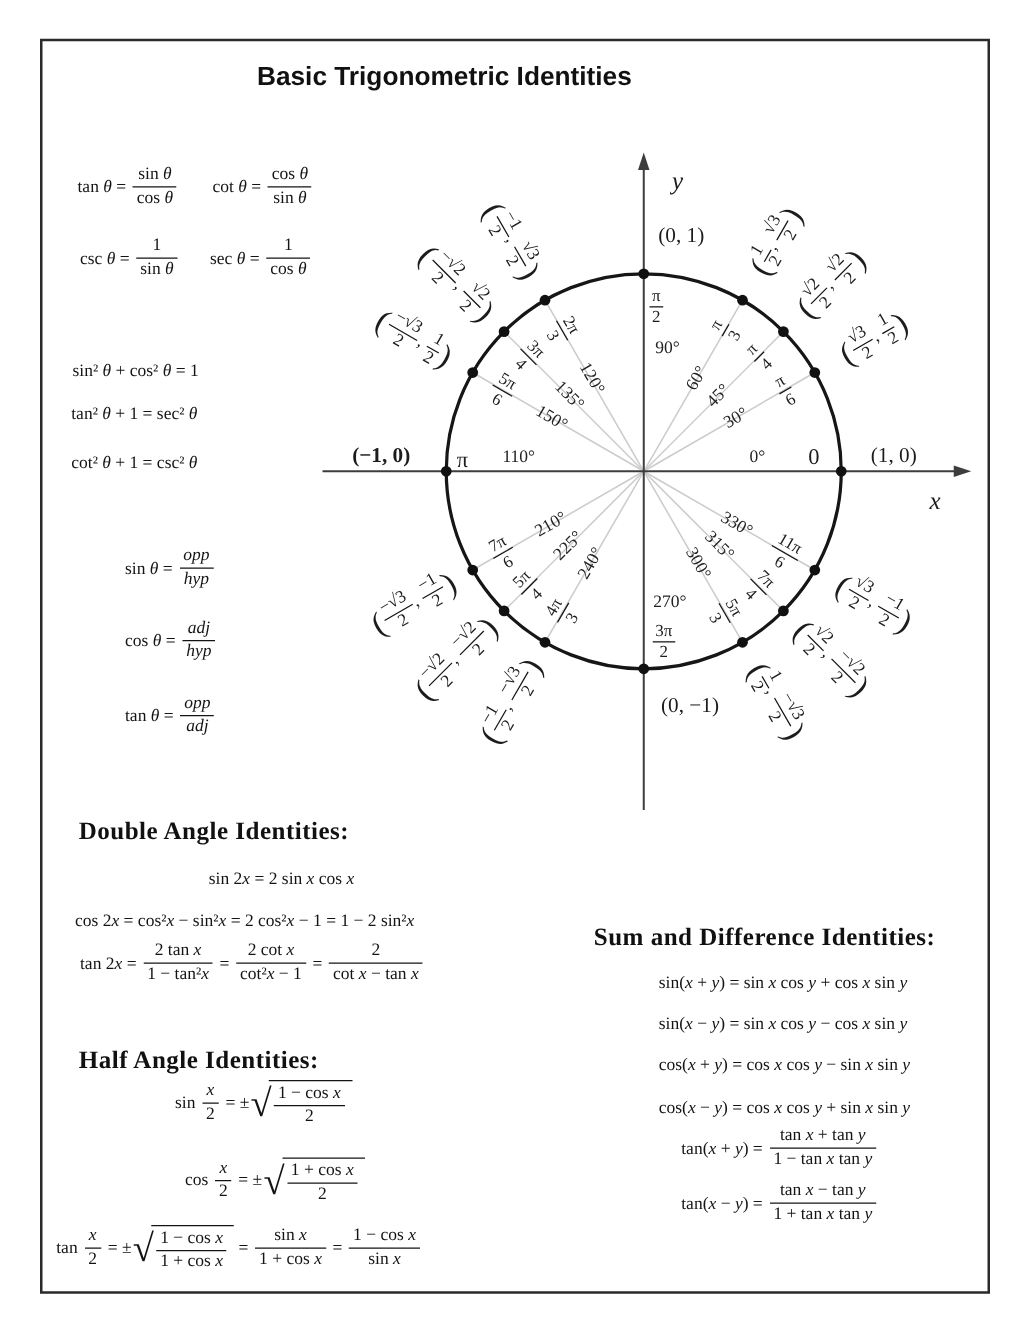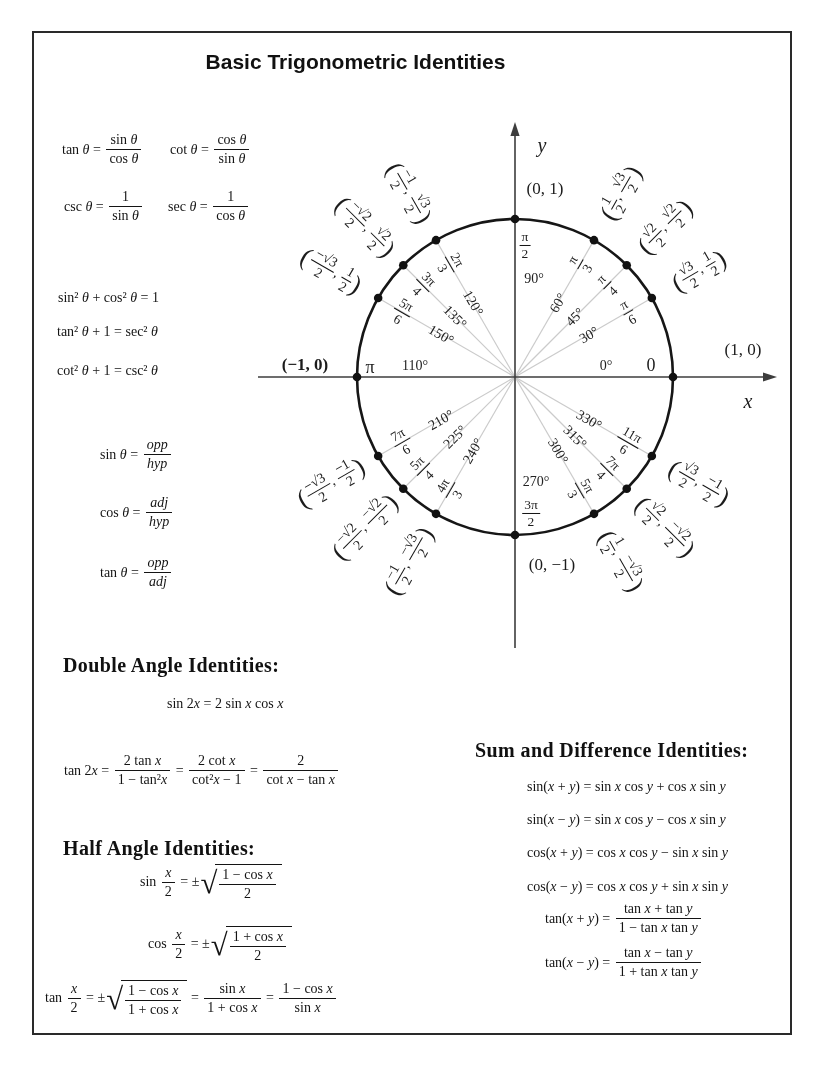--- a/index.html
+++ b/index.html
@@ -250,21 +250,21 @@
         </span></div>
       <div class="clabel coord-label" style="left: 448.597px; top: 373px; transform: translate(-50%, -50%) rotate(30deg);"><span class="paren">(</span><span class="frac">
           <span class="fnum">√3</span>
           <span class="fden">2</span>
         </span>, <span class="frac">
           <span class="fnum">−1</span>
           <span class="fden">2</span>
         </span><span class="paren">)</span></div>
       <div class="clabel deg-label" style="left: 356px; top: 256px; transform: translate(-50%, -50%) rotate(0deg);">0°</div>
       <div class="clabel rad-label big-rad" style="left: 401px; top: 256px; transform: translate(-50%, -50%) rotate(0deg);">0</div>
-      <div class="clabel cardinal-coord" style="left: 465px; top: 240px; transform: translate(-50%, -50%) rotate(0deg); margin-left: 28px;"><span class="paren">(</span>1, 0<span class="paren">)</span></div>
+      <div class="clabel cardinal-coord" style="left: 465px; top: 255px; transform: translate(-50%, -50%) rotate(0deg);"><span class="paren">(</span>1, 0<span class="paren">)</span></div>
       <div class="clabel deg-label" style="left: 284px; top: 169px; transform: translate(-50%, -50%) rotate(0deg);">90°</div>
       <div class="clabel rad-label" style="left: 275px; top: 135px; transform: translate(-50%, -50%) rotate(0deg);"><span class="frac">
           <span class="fnum">π</span>
           <span class="fden">2</span>
         </span></div>
       <div class="clabel cardinal-coord" style="left: 295px; top: 79px; transform: translate(-50%, -50%) rotate(0deg);"><span class="paren">(</span>0, 1<span class="paren">)</span></div>
       <div class="clabel deg-label" style="left: 165px; top: 256px; transform: translate(-50%, -50%) rotate(0deg);">110°</div>
       <div class="clabel rad-label big-rad" style="left: 120px; top: 258px; transform: translate(-50%, -50%) rotate(0deg);">π</div>
       <div class="clabel cardinal-coord" style="left: 55px; top: 255px; transform: translate(-50%, -50%) rotate(0deg); font-weight: bold;"><span class="paren">(</span>−1, 0<span class="paren">)</span></div>
       <div class="clabel deg-label" style="left: 286px; top: 372px; transform: translate(-50%, -50%) rotate(0deg); text-align: right;">270°</div>
@@ -272,20 +272,21 @@
           <span class="fnum">3π</span>
           <span class="fden">2</span>
         </span></div>
       <div class="clabel cardinal-coord" style="left: 302px; top: 455px; transform: translate(-50%, -50%) rotate(0deg);"><span class="paren">(</span>0, −1<span class="paren">)</span></div>
       <div class="clabel axis-letter" style="left: 498px; top: 292px; transform: translate(-50%, -50%) rotate(0deg);">x</div>
       <div class="clabel axis-letter" style="left: 292px; top: 36px; transform: translate(-50%, -50%) rotate(0deg);">y</div>
     </div>
 
   <div class="section-heading" style="left:63px;top:654px">Double Angle Identities:</div>
   <div class="formula" style="left:167px;top:695px">sin 2<i>x</i> = 2 sin <i>x</i> cos <i>x</i></div>
+  <div class="formula" style="left:60px;top:729px">cos 2<i>x</i> = cos²<i>x</i> − sin²<i>x</i> = 2 cos²<i>x</i> − 1 = 1 − 2 sin²<i>x</i></div>
   <div class="formula" style="left:64px;top:754px">tan 2<i>x</i> = <span class="frac">
         <span class="fnum">2 tan <i>x</i></span>
         <span class="fden">1 − tan²<i>x</i></span>
       </span> = <span class="frac">
         <span class="fnum">2 cot <i>x</i></span>
         <span class="fden">cot²<i>x</i> − 1</span>
       </span> = <span class="frac">
         <span class="fnum">2</span>
         <span class="fden">cot <i>x</i> − tan <i>x</i></span>
       </span></div>

